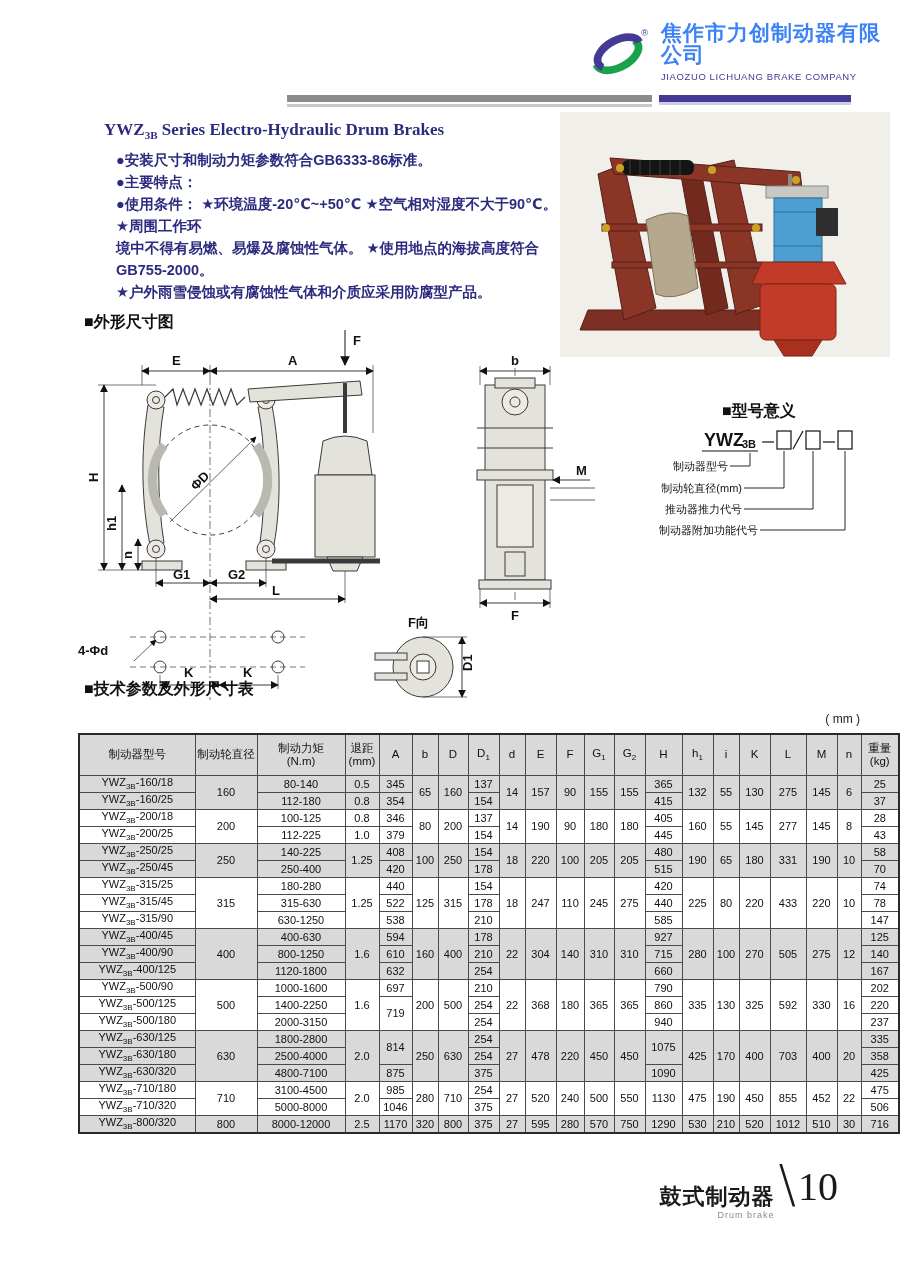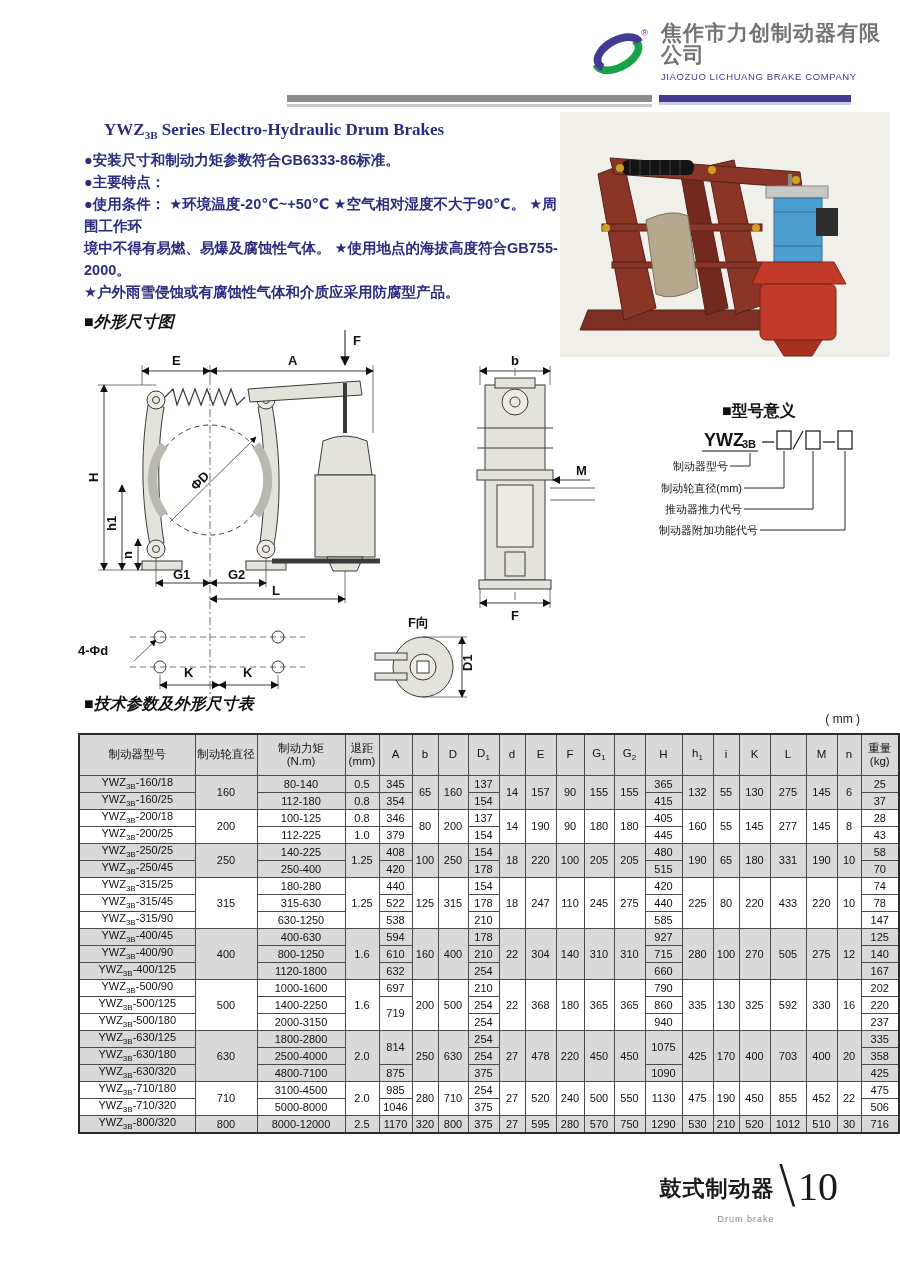--- a/index.html
+++ b/index.html
@@ -1,56 +1,56 @@
 <!DOCTYPE html>
 <html><head>
 <meta charset="utf-8">
 <style>
   html,body{margin:0;padding:0;background:#e8e8e8;}
   .page{position:relative;width:900px;height:1273px;background:#ffffff;margin:0 auto;
         font-family:"Liberation Sans","DejaVu Sans",sans-serif;overflow:hidden;}
   
   .logo-wrap{position:absolute;left:588px;top:22px;display:flex;align-items:center;gap:6px;}
   .company-names{display:flex;flex-direction:column;line-height:1.05;}
-  .company-cn{font-size:21px;font-weight:bold;color:#737373;letter-spacing:1px;}
+  .company-cn{font-size:21px;font-weight:bold;color:#3b82f6;letter-spacing:1px;}
   .company-en{font-size:9.5px;color:#453a93;letter-spacing:0.6px;margin-top:6px;}
   .bar-gray{position:absolute;left:287px;top:95px;width:365px;height:7px;background:#8c8c8c;border-bottom:2px solid #fff;box-shadow:0 3px 0 #c9c9c9;}
   .bar-purple{position:absolute;left:659px;top:95px;width:192px;height:7px;background:#453a93;box-shadow:0 3px 0 #cfcce6;}
   
   .intro{position:absolute;left:84px;top:118px;width:480px;color:#2d2b7f;}
   .title-cn{font-size:27px;font-weight:bold;font-family:"Liberation Serif","DejaVu Serif",serif;letter-spacing:1px;}
   .title-en{font-size:17px;font-weight:bold;margin:2px 0 8px 20px;font-family:"Liberation Serif","DejaVu Serif",serif;}
-  .bullet-line{font-size:14.5px;line-height:22px;font-weight:bold;}
+  .bullet-line{font-size:14.5px;line-height:22px;font-weight:bold;margin-left:32px;}
   
   .photo{position:absolute;left:560px;top:112px;width:330px;height:245px;}
   
-  .sec-title{position:absolute;font-size:16px;font-weight:bold;color:#111;font-style:italic;}
+  .sec-title{position:absolute;font-size:16px;font-weight:bold;color:#111;}
   .sec-dim{left:84px;top:312px;}
-  .sec-table{left:84px;top:694px;}
+  .sec-table{left:84px;top:679px;}
   .unit-note{position:absolute;right:40px;top:712px;font-size:12px;color:#222;text-align:center;}
   
   .drawing{position:absolute;left:60px;top:325px;width:600px;height:380px;}
   svg text.dim{font-family:"Liberation Sans",sans-serif;font-weight:bold;font-size:13px;fill:#111;}
   
   .model-meaning{position:absolute;left:652px;top:398px;width:248px;height:140px;}
   
   table.spec{position:absolute;left:78px;top:733px;width:820px;border-collapse:collapse;table-layout:fixed;
              font-size:11px;color:#111;}
   table.spec th,table.spec td{border:1px solid #4a4a4a;text-align:center;vertical-align:middle;padding:0;
              line-height:1.15;font-weight:normal;overflow:hidden;white-space:nowrap;}
   table.spec thead th{height:40px;background:#d9d9d9;font-size:11.5px;}
   table.spec td{height:16px;background:#ffffff;}
   table.spec tr.shade td{background:#d9d9d9;}
   table.spec sub{font-size:8px;}
   table.spec td.model{font-size:11px;}
   table.spec{border:2px solid #2a2a2a;}
   .table-note{position:absolute;left:84px;top:1142px;font-size:13px;color:#222;font-weight:bold;letter-spacing:1px;}
   
   .footer{position:absolute;right:62px;top:1158px;display:flex;align-items:flex-start;}
-  .footer-cnblock{display:flex;flex-direction:column;align-items:flex-end;margin-top:16px;gap:12px;}
+  .footer-cnblock{display:flex;flex-direction:column;align-items:flex-end;margin-top:24px;}
   .footer-cn{font-size:22px;font-weight:bold;color:#1a1a1a;letter-spacing:1px;}
   .footer-en{font-size:9px;color:#8a8a8a;margin-top:-2px;letter-spacing:1px;}
   .footer-slash{font-size:52px;font-weight:200;color:#1a1a1a;line-height:52px;margin:0 2px 0 4px;font-family:"DejaVu Sans",sans-serif;}
   .footer-num{font-size:40px;color:#1a1a1a;font-family:"Liberation Serif","DejaVu Serif",serif;line-height:58px;}
 </style>
 </head>
 <body>
 
 <div class="page">
 

